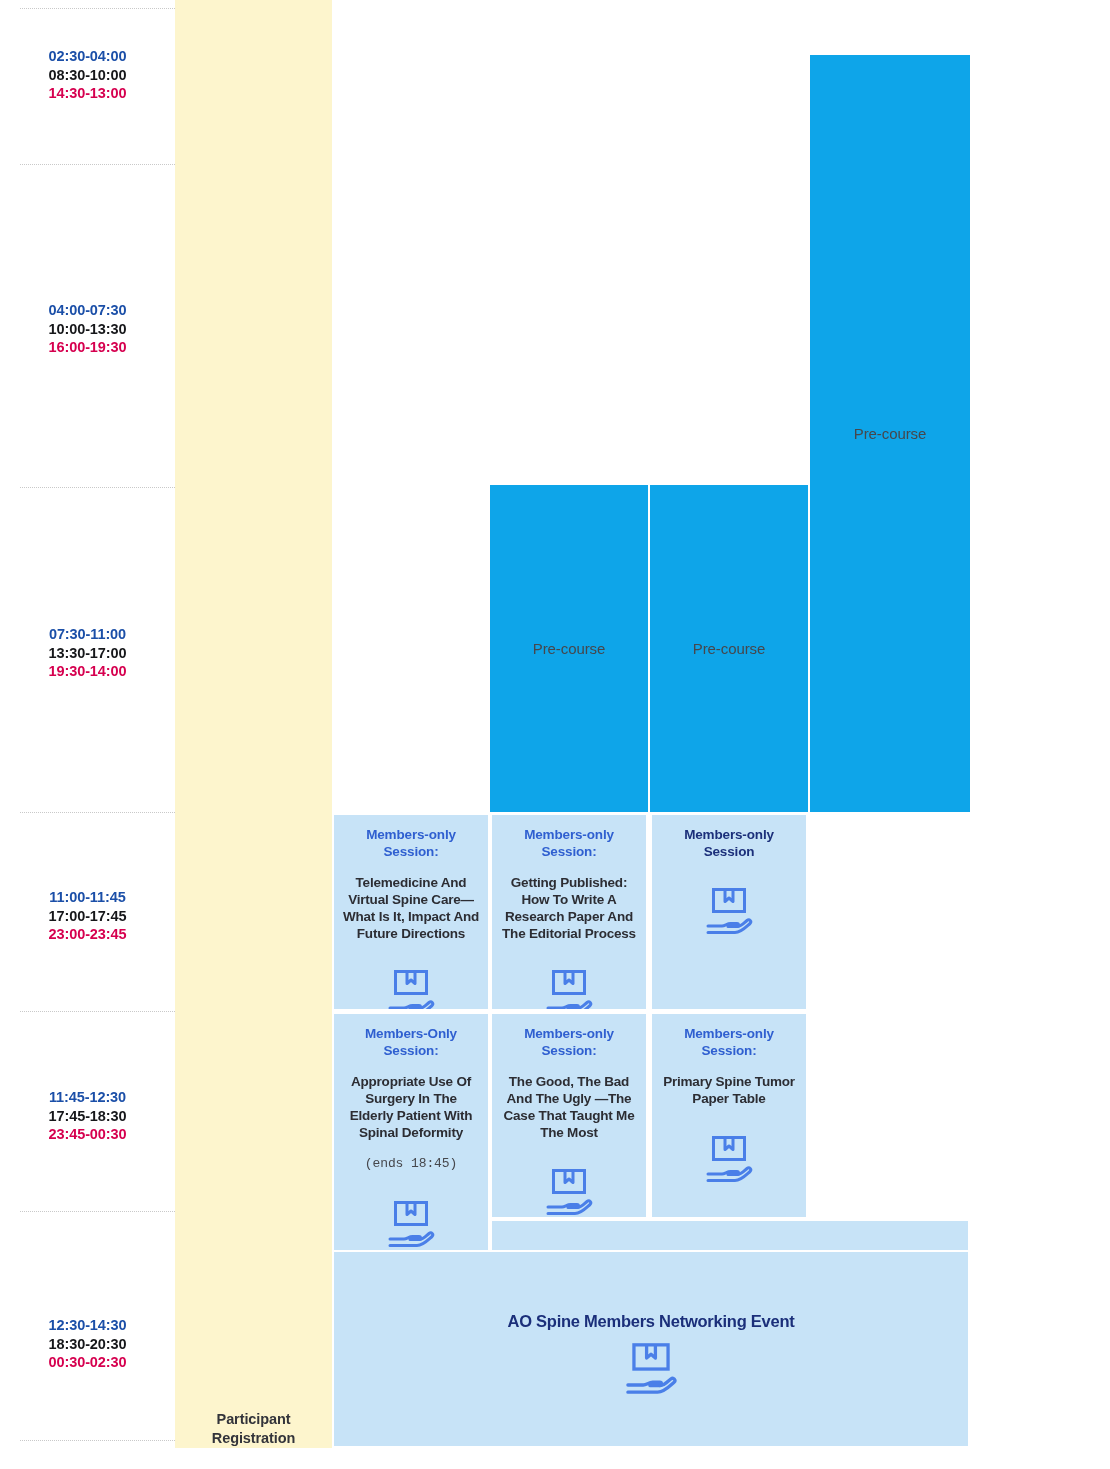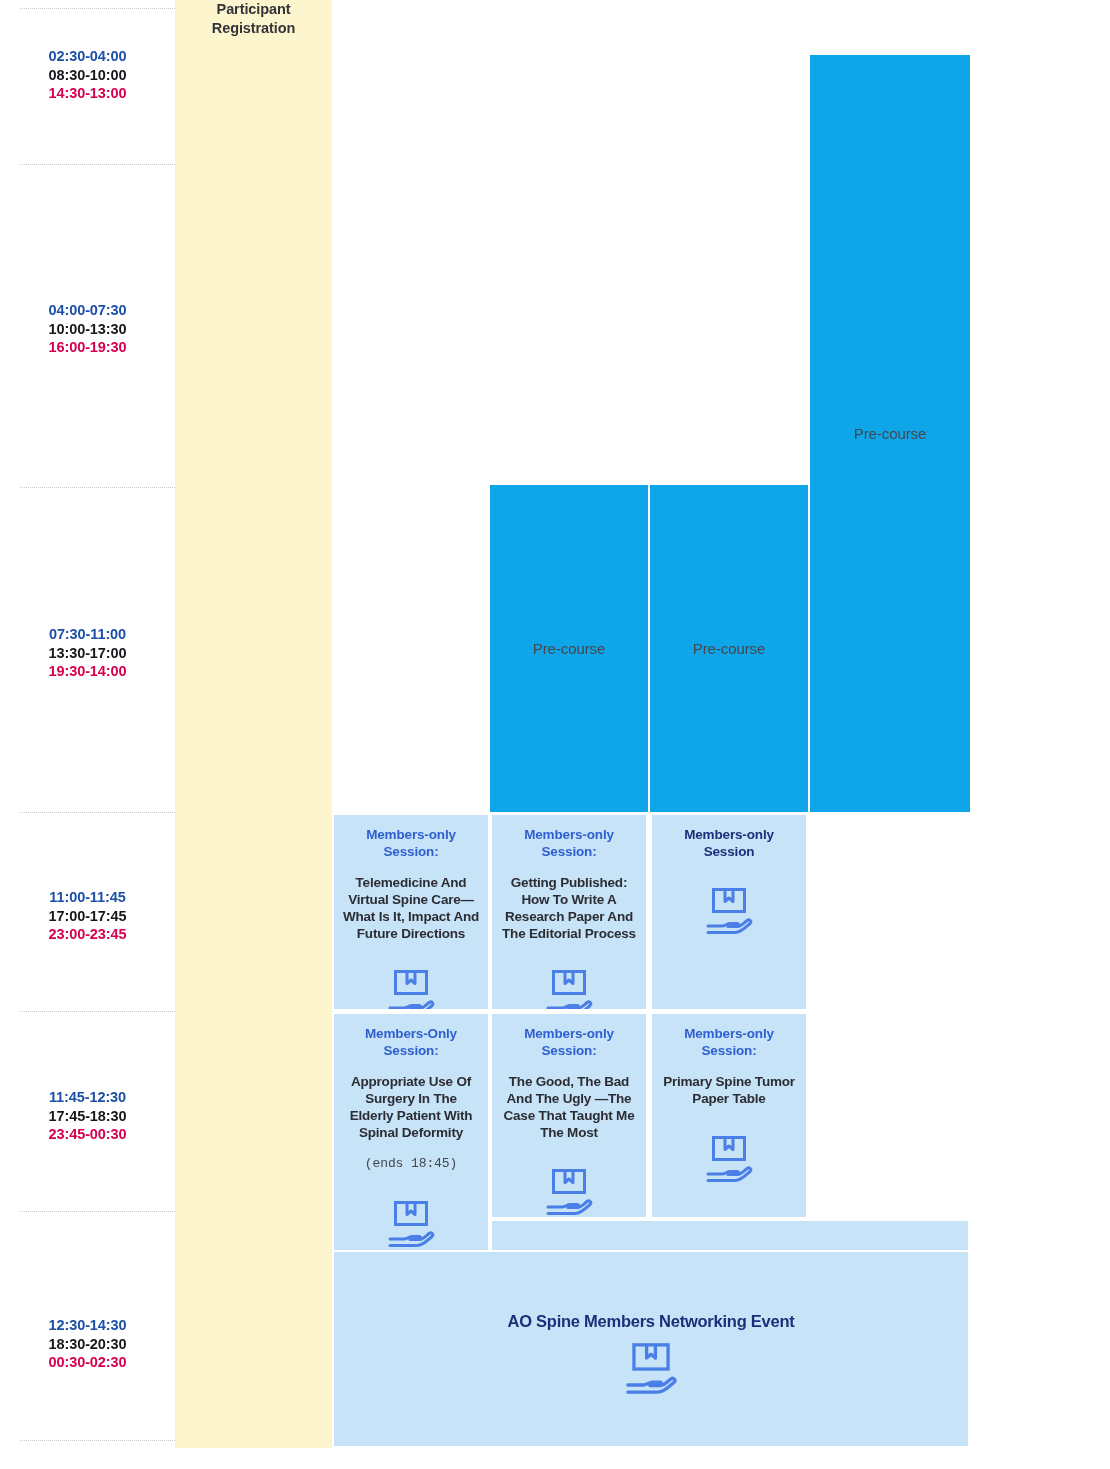--- a/index.html
+++ b/index.html
@@ -23,21 +23,21 @@
     position: absolute; left: 20px; width: 155px; height: 1px;
     border-top: 1.5px dotted #c9c9c9;
   }
 
   
   .blk { position: absolute; display: flex; flex-direction: column;
          align-items: center; overflow: hidden; }
 
   .reg {
     background: #fdf5cd;
-    justify-content: flex-start;
+    justify-content: flex-end;
   }
   .reg .reg-label {
     font-size: 14.5px; font-weight: 700; color: #33343a;
     text-align: center; line-height: 1.3; letter-spacing: -0.1px;
   }
 
   .pre {
     background: #0ea5e9;
     justify-content: center;
   }

